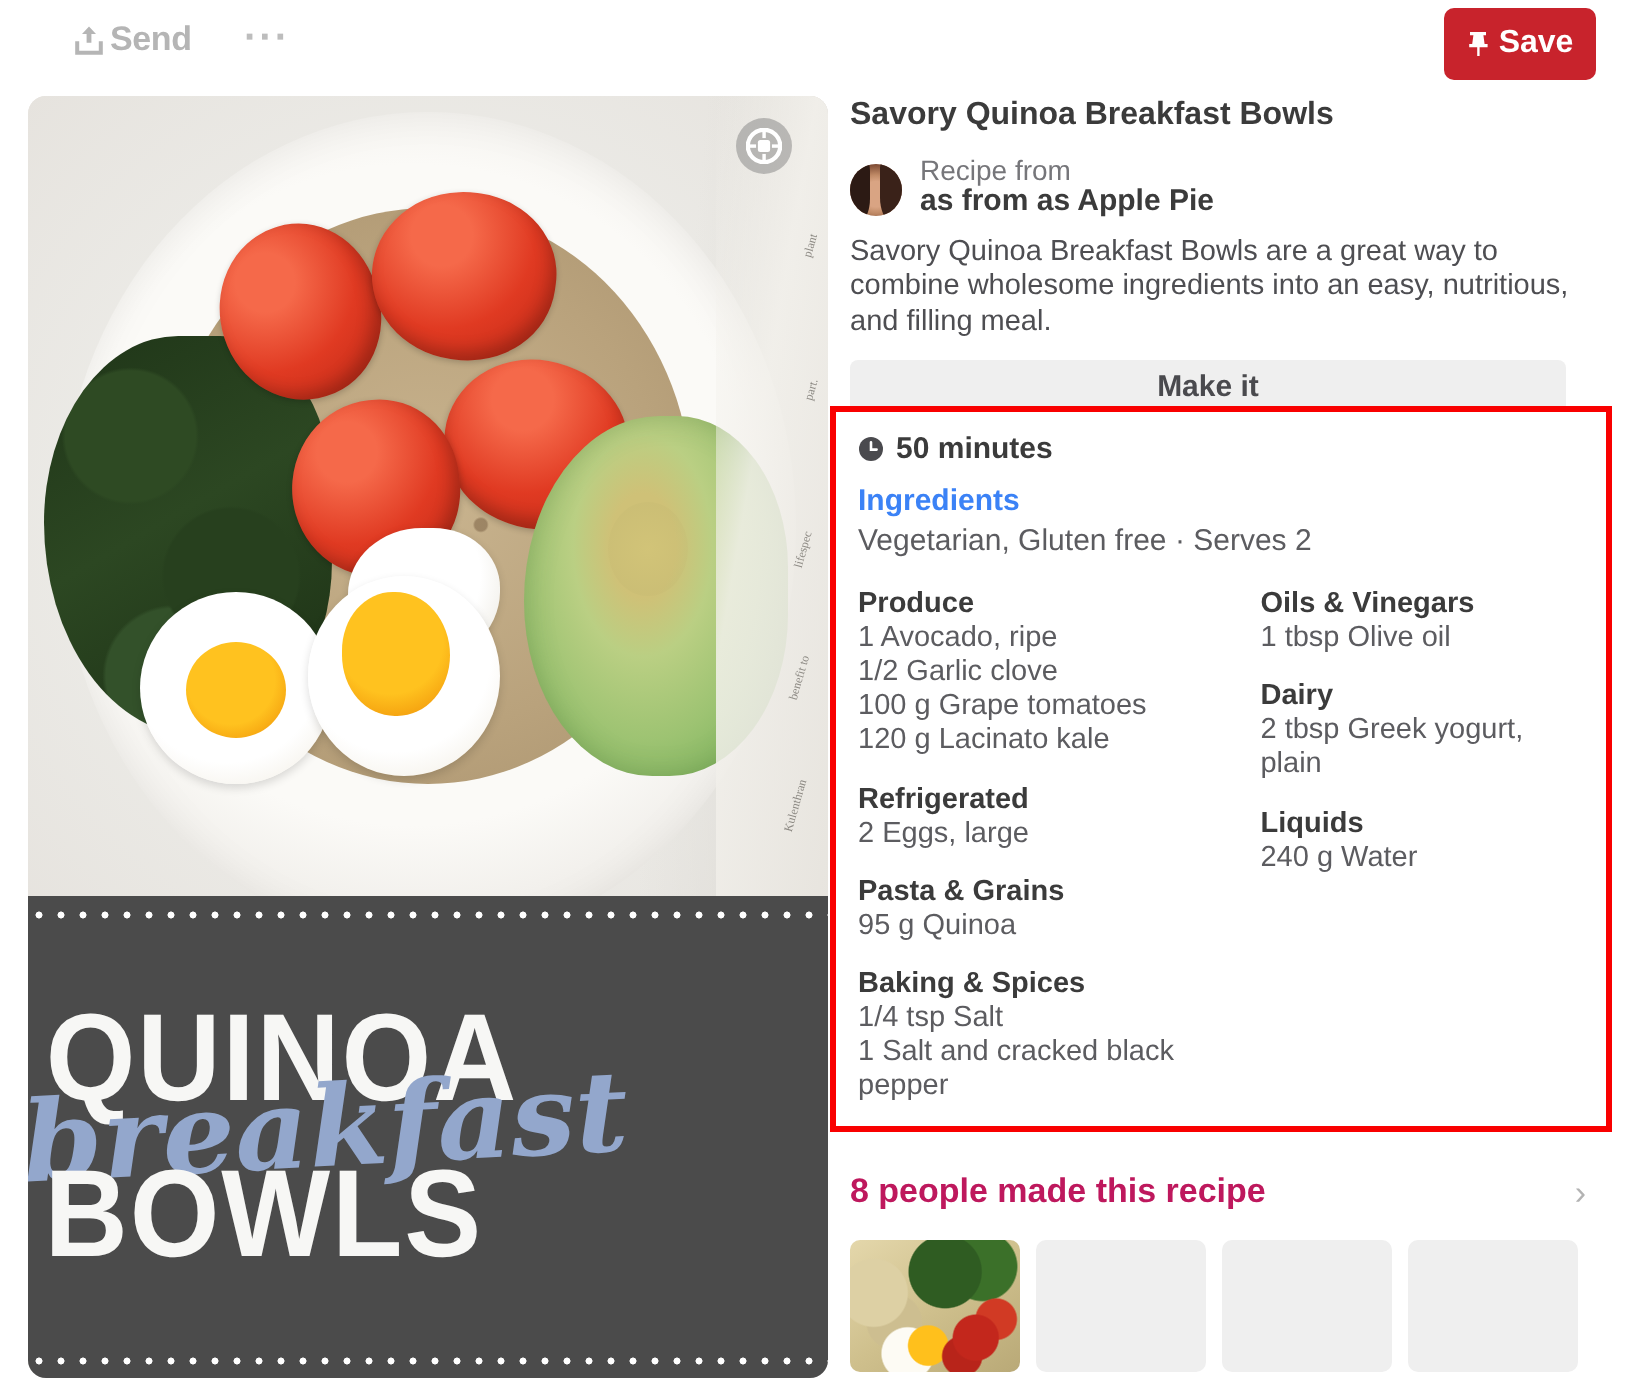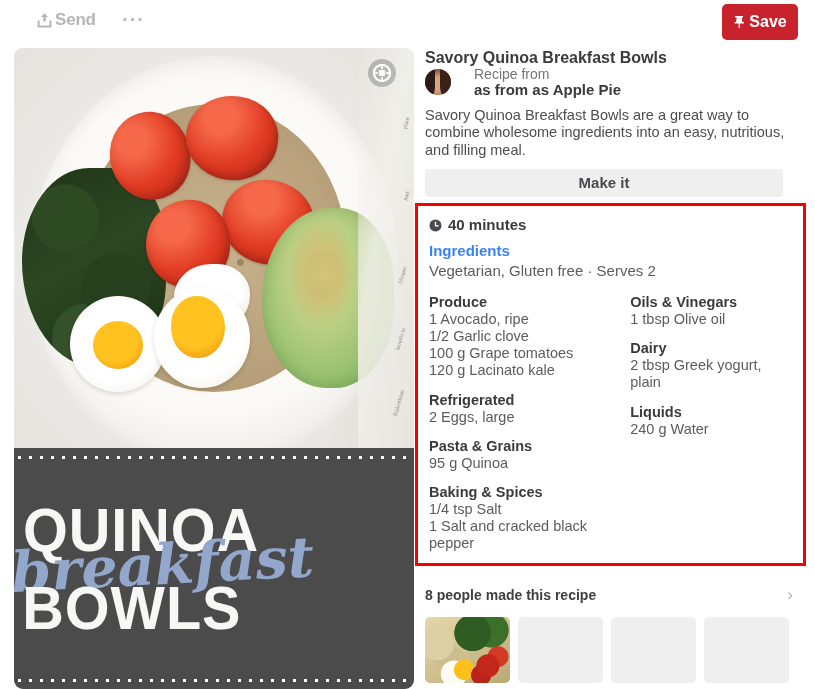--- a/index.html
+++ b/index.html
@@ -168,21 +168,21 @@
   }
 
   
   .content {
     position: absolute; left: 425px; top: 48px; width: 374px;
   }
   .pin-title {
     font-size: 16px; font-weight: bold; color: #3b3b3b; line-height: 1.2;
   }
   .attrib {
-    display: flex; align-items: center; gap: 23px; cursor: pointer;
+    display: flex; align-items: flex-end; gap: 9px; margin-top: 11px; cursor: pointer;
   }
   .avatar {
     width: 26px; height: 26px; border-radius: 50%; flex: 0 0 26px;
     overflow: hidden; position: relative;
     background: radial-gradient(circle at 50% 58%, #d9a483 0 32%, #c08a66 48%, #7d4a33 75%, #3a2019 100%);
   }
   .avatar .hair-l { position:absolute; left:-2px; top:-2px; width:12px; height:30px; background:#2c1a14; border-radius:60% 20% 40% 50%; }
   .avatar .hair-r { position:absolute; right:-3px; top:-3px; width:14px; height:31px; background:#3a2219; border-radius:20% 60% 50% 40%; }
   .attrib-text { line-height: 1.04; }
   .attrib-from { font-size: 14px; color: #76767a; display: block; }
@@ -211,21 +211,21 @@
   .ing-cols { display: flex; margin-top: 14px; gap: 24px; }
   .ing-col { width: 50%; }
   .ing-col.right { padding-left: 8px; }
   .grp-title { font-size: 14.5px; font-weight: bold; color: #3b3b3b; margin-top: 11px; line-height: 1.25; }
   .grp-title.first { margin-top: 0; }
   .grp-item { font-size: 14.5px; color: #5c5c60; line-height: 1.18; }
 
   
   .made-section { position: absolute; left: 425px; top: 586px; width: 374px; }
   .made-header { display: flex; align-items: center; justify-content: space-between; cursor: pointer; }
-  .made-title { font-size: 14px; font-weight: bold; color: #404040; }
+  .made-title { font-size: 17px; font-weight: bold; color: #be185d; }
   .chevron { font-size: 17px; color: #b3b3b3; line-height: 1; padding-right: 6px; }
   .thumbs { display: flex; gap: 8px; margin-top: 14px; }
   .thumb { width: 85px; height: 66px; border-radius: 5px; background: #efefef; overflow: hidden; cursor: pointer; position: relative; }
   .thumb.filled {
     background:
       radial-gradient(circle at 74% 74%, #c3271c 0 14%, transparent 15%),
       radial-gradient(circle at 86% 60%, #d13a24 0 12%, transparent 13%),
       radial-gradient(circle at 66% 88%, #b8241a 0 12%, transparent 13%),
       radial-gradient(circle at 46% 80%, #ffc01c 0 14%, transparent 15%),
       radial-gradient(circle at 34% 86%, #fdfbf4 0 16%, transparent 17%),
@@ -330,21 +330,21 @@
 
   <div class="recipe-box">
 
     <div class="time-row">
       <span class="clock-icon">
         <svg viewBox="0 0 13 13" width="13" height="13">
           <circle cx="6.5" cy="6.5" r="6" fill="#4a4a4e"></circle>
           <path d="M6.5 3.1 V6.8 H9.3" fill="none" stroke="#ffffff" stroke-width="1.3" stroke-linecap="round"></path>
         </svg>
       </span>
-      <span class="time-text">40 minutes</span>
+      <span class="time-text">50 minutes</span>
     </div>
 
     <div class="ing-heading">Ingredients</div>
     <div class="ing-meta">Vegetarian, Gluten free · Serves 2</div>
 
     <div class="ing-cols">
 
       <div class="ing-col left">
         <div class="grp-title first">Produce</div>
         <div class="grp-item">1 Avocado, ripe</div>

